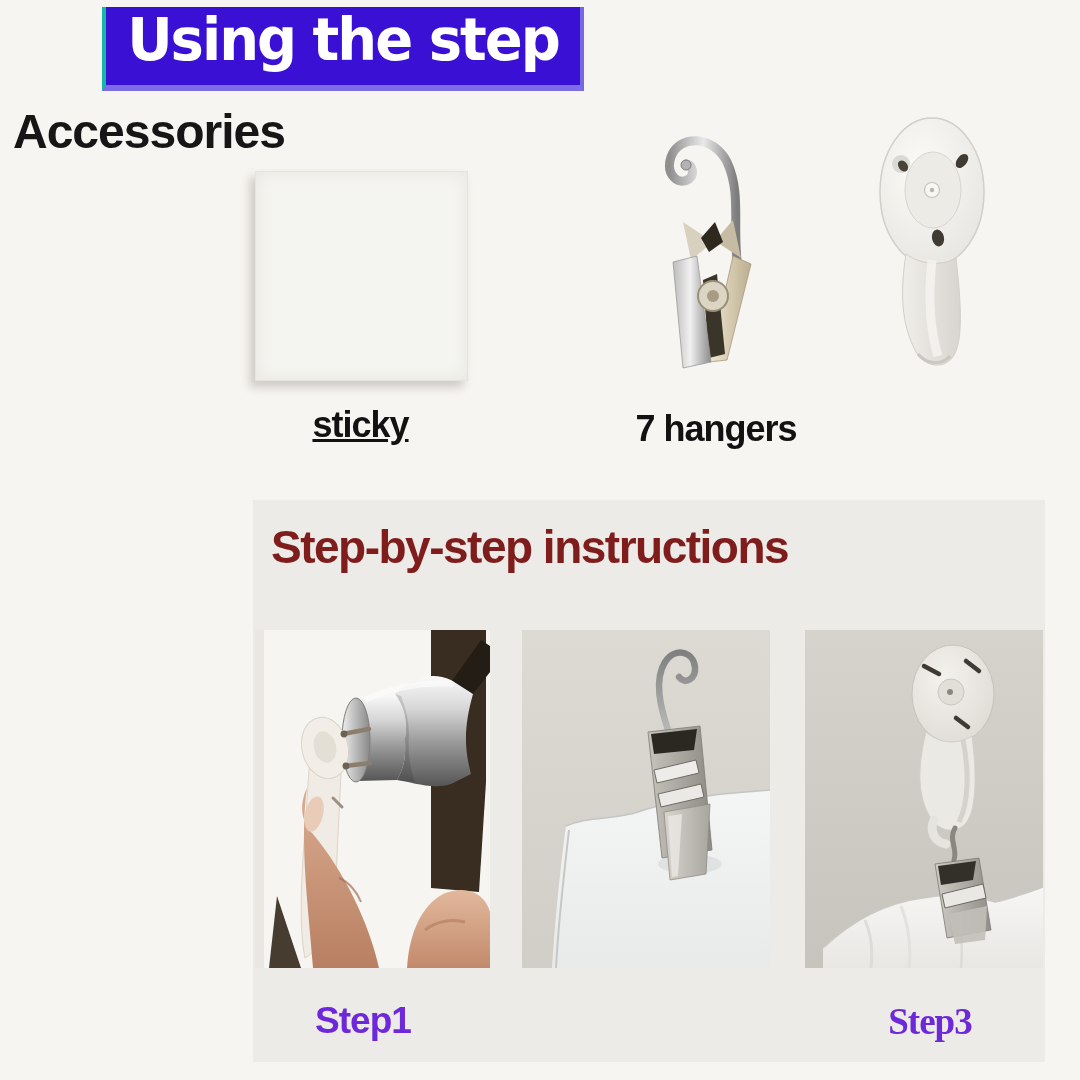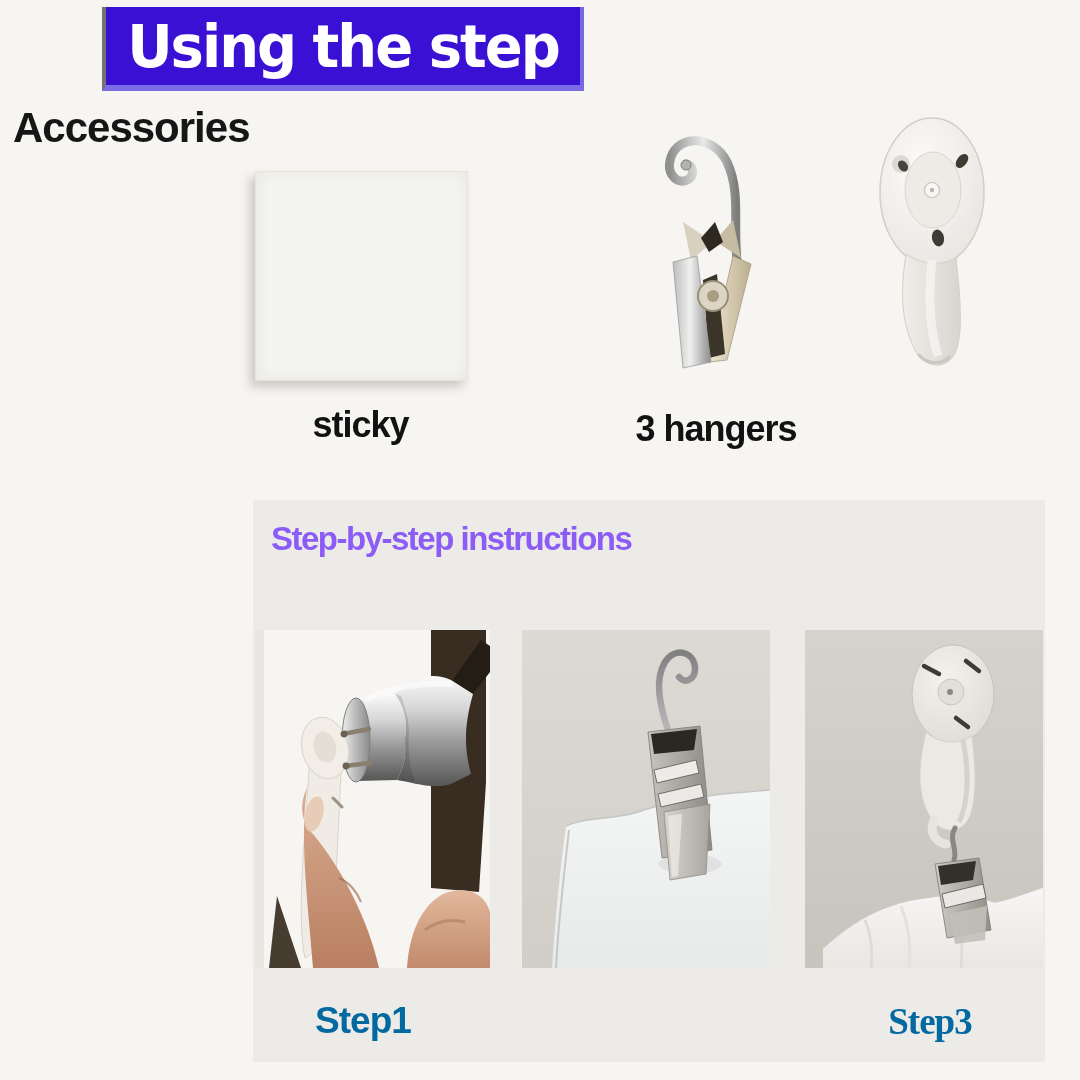--- a/index.html
+++ b/index.html
@@ -8,70 +8,70 @@
     background:#f7f5f2;
     font-family:"Liberation Sans", sans-serif;
     overflow:hidden;
   }
   .canvas{position:relative;width:1080px;height:1080px;background:#f7f5f2;}
 
   
   .banner{
     position:absolute;left:102px;top:7px;width:482px;height:84px;
     background:#3a11d4;
-    border-left:4px solid #737373;border-right:4px solid #7668e2;
+    border-left:4px solid #14b8a6;border-right:4px solid #7668e2;
     border-bottom:6px solid #7c6ce6;
     box-sizing:border-box;
-    display:flex;align-items:center;justify-content:center;
+    display:flex;justify-content:center;
   }
   .banner-text{
     color:#ffffff;font-size:56px;font-weight:700;letter-spacing:-2px;
     font-family:"DejaVu Sans", sans-serif;
     transform:scaleY(1.04);
     white-space:nowrap;
   }
 
   
   .acc-title{
     position:absolute;left:13px;top:104px;
-    font-size:42px;font-weight:700;color:#161616;letter-spacing:-1px;
+    font-size:48px;font-weight:700;color:#161616;letter-spacing:-1px;
   }
   .sticky-pad{
     position:absolute;left:255px;top:171px;width:211px;height:208px;
     background:#f4f4f0;
     border:1px solid #e6e4dd;
     box-shadow:-5px 6px 9px rgba(110,104,94,.30), inset 0 0 14px rgba(190,186,176,.25);
   }
   .acc-label{
     position:absolute;top:404px;
     font-size:36px;font-weight:700;color:#121212;
     text-align:center;letter-spacing:-1px;
   }
-  .acc-label.l1{left:255px;width:211px;}
+  .acc-label.l1{left:255px;width:211px;text-decoration:underline;}
   .acc-label.l2{left:626px;width:180px;top:408px;}
   .acc-label.l3{left:845px;width:180px;top:408px;}
   .hanger-svg{position:absolute;left:645px;top:110px;}
   .nail-svg{position:absolute;left:874px;top:104px;}
 
   
   .panel{
     position:absolute;left:253px;top:500px;width:792px;height:562px;
     background:#edebe8;
   }
   .panel-title{
     position:absolute;left:18px;top:20px;
-    font-size:33px;font-weight:700;color:#8b5cf6;letter-spacing:-1.5px;
+    font-size:46px;font-weight:700;color:#7f1d1d;letter-spacing:-1.5px;
   }
   .photo{position:absolute;top:130px;display:block;}
   .photo.p1{left:2px;}
   .photo.p2{left:269px;}
   .photo.p3{left:552px;}
   .step-label{
     position:absolute;top:500px;width:160px;
-    font-size:37px;font-weight:700;color:#0369a1;
+    font-size:37px;font-weight:700;color:#6d28d9;
     text-align:center;letter-spacing:-1px;
   }
   .step-label.s1{left:30px;}
   .step-label.s2{left:317px;}
   .step-label.s3{left:597px;font-family:Liberation Serif, serif;}
 </style>
 </head>
 <body>
 
 <div class="canvas">
@@ -106,21 +106,21 @@
     <circle cx="41" cy="55" r="5" fill="#b3b3b3" stroke="#7d7d7d" stroke-width="1"></circle>
     <polygon points="46,150 38,112 68,132" fill="#d8d1c0"></polygon>
     <polygon points="70,131 88,110 96,148" fill="#c6bca4"></polygon>
     <polygon points="56,128 70,112 78,132 64,142" fill="#2e281e"></polygon>
     <polygon points="88,146 106,154 82,250 64,252" fill="url(#brassG)" stroke="#a5997d" stroke-width=".8"></polygon>
     <polygon points="58,170 72,164 80,244 64,248" fill="#3b3428"></polygon>
     <polygon points="28,152 52,146 66,252 38,258" fill="url(#silvG)" stroke="#9a9a9a" stroke-width=".8"></polygon>
     <circle cx="68" cy="186" r="15" fill="#ddd5c4" stroke="#998f77" stroke-width="2"></circle>
     <circle cx="68" cy="186" r="6" fill="#a89c82"></circle>
   </svg>
-  <div class="acc-label l2">3 hangers</div>
+  <div class="acc-label l2">7 hangers</div>
 
   <svg class="nail-svg" width="125" height="280" viewBox="0 0 125 280">
     <defs>
       <radialGradient id="headG" cx=".4" cy=".35" r=".8">
         <stop offset="0" stop-color="#fcfbf8"></stop>
           <stop offset="1" stop-color="#e5e3de"></stop>
       </radialGradient>
       <linearGradient id="bodyG" x1="0" y1="0" x2="1" y2="0">
         <stop offset="0" stop-color="#f0eee9"></stop>
           <stop offset="1" stop-color="#d8d5cf"></stop>

